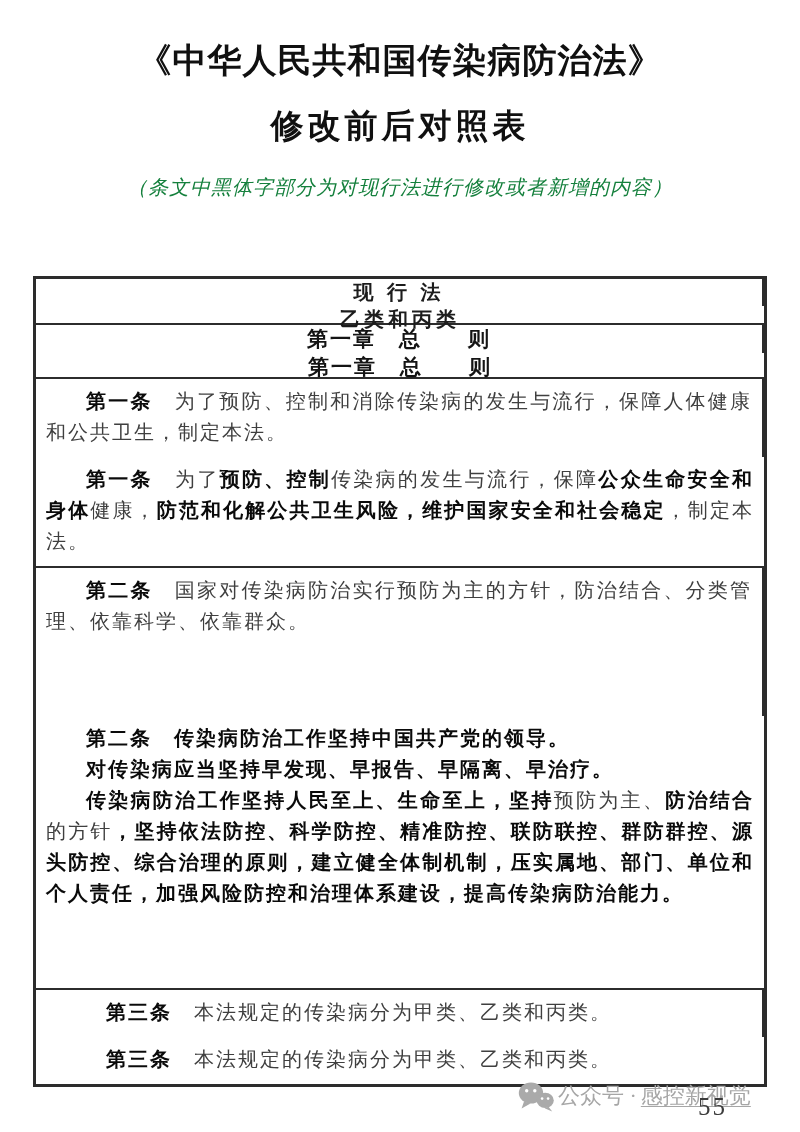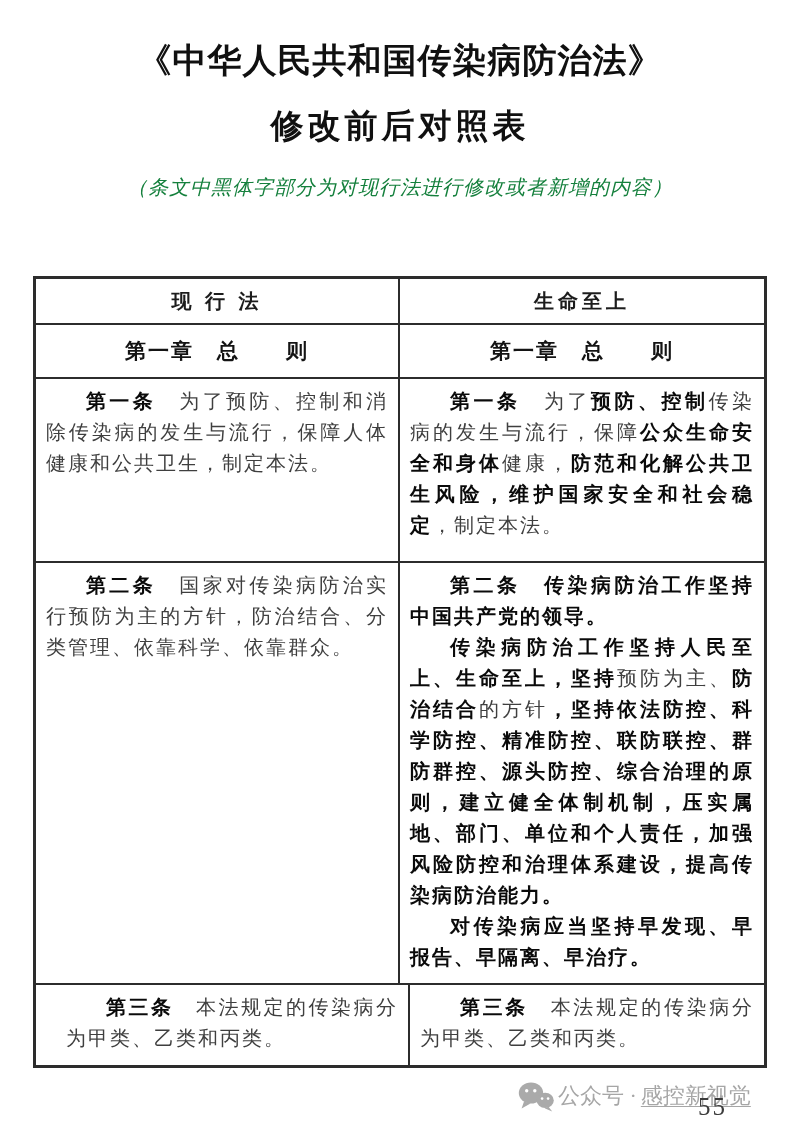--- a/index.html
+++ b/index.html
@@ -17,21 +17,21 @@
     font-size:33px; font-weight:700; letter-spacing:4px; color:#101010;
   }
   .subtitle {
     margin:25px 0 0; text-align:center; font-style:italic;
     font-size:20px; letter-spacing:1px; color:#15803d;
   }
   .ctable {
     position:absolute; left:33px; top:276px; width:734px;
     border:3px solid #2c2c2c; box-sizing:border-box; background:#fff;
   }
-  .trow { display:grid; grid-template-columns:1fr 1fr; border-top:2px solid #2c2c2c; }
+  .trow { display:grid; grid-template-columns:1fr; border-top:2px solid #2c2c2c; }
   .trow.thead { border-top:none; }
   .tcell { box-sizing:border-box; }
   .tcell.left { border-right:2px solid #2c2c2c; }
   .thead { height:44px; }
   .hcell {
     display:flex; align-items:center; justify-content:center;
     font-family:"Liberation Sans", sans-serif; font-weight:600;
     font-size:20px; letter-spacing:4px; color:#1c1c1c;
   }
   .chaprow { height:52px; }
@@ -68,43 +68,43 @@
 
 <div class="page">
 
   <h1 class="title1">《中华人民共和国传染病防治法》</h1>
   <h1 class="title2">修改前后对照表</h1>
   <p class="subtitle">（条文中黑体字部分为对现行法进行修改或者新增的内容）</p>
 
   <div class="ctable">
     <div class="trow thead">
       <div class="tcell left hcell">现 行 法</div>
-      <div class="tcell hcell">生命至上</div>
+      <div class="tcell hcell">乙类和丙类</div>
     </div>
     <div class="trow chaprow">
       <div class="tcell left ccell">第一章　总　　则</div>
       <div class="tcell ccell">第一章　总　　则</div>
     </div>
     <div id="tbody">
         <div class="trow brow row-article-1">
           <div class="tcell left">
             <p class="para"><span class="hei">第一条</span><span class="song">　为了预防、控制和消除传染病的发生与流行，保障人体健康和公共卫生，制定本法。</span></p>
           </div>
           <div class="tcell">
             <p class="para"><span class="hei">第一条</span><span class="song">　为了</span><span class="hei">预防、控制</span><span class="song">传染病的发生与流行，保障</span><span class="hei">公众生命安全和身体</span><span class="song">健康，</span><span class="hei">防范和化解公共卫生风险，维护国家安全和社会稳定</span><span class="song">，制定本法。</span></p>
           </div>
         </div>
         <div class="trow brow row-article-2">
           <div class="tcell left">
             <p class="para"><span class="hei">第二条</span><span class="song">　国家对传染病防治实行预防为主的方针，防治结合、分类管理、依靠科学、依靠群众。</span></p>
           </div>
           <div class="tcell">
             <p class="para"><span class="hei">第二条</span><span class="hei">　传染病防治工作坚持中国共产党的领导。</span></p>
+            <p class="para"><span class="hei">对传染病应当坚持早发现、早报告、早隔离、早治疗。</span></p>
             <p class="para"><span class="hei">传染病防治工作坚持人民至上、生命至上，坚持</span><span class="song">预防为主、</span><span class="hei">防治结合</span><span class="song">的方针</span><span class="hei">，坚持依法防控、科学防控、精准防控、联防联控、群防群控、源头防控、综合治理的原则，建立健全体制机制，压实属地、部门、单位和个人责任，加强风险防控和治理体系建设，提高传染病防治能力。</span></p>
-            <p class="para"><span class="hei">对传染病应当坚持早发现、早报告、早隔离、早治疗。</span></p>
           </div>
         </div>
         <div class="trow brow row-article-3">
           <div class="tcell left">
             <p class="para"><span class="hei">第三条</span><span class="song">　本法规定的传染病分为甲类、乙类和丙类。</span></p>
           </div>
           <div class="tcell">
             <p class="para"><span class="hei">第三条</span><span class="song">　本法规定的传染病分为甲类、乙类和丙类。</span></p>
           </div>
         </div>

